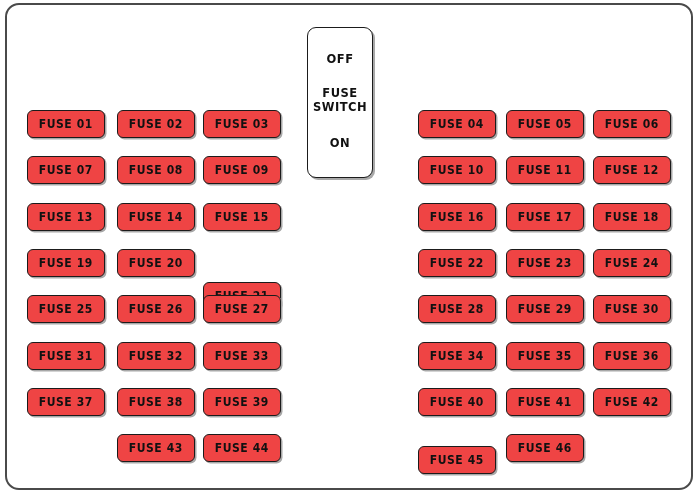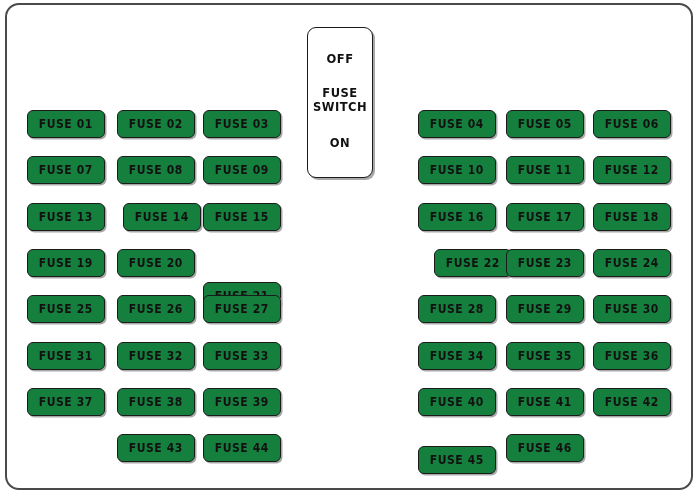--- a/index.html
+++ b/index.html
@@ -37,21 +37,21 @@
   }
 
   
   .fuse-slot {
     position: absolute;
     width: 78px;
     height: 28px;
     border: 1.5px solid #1b1b1b;
     border-radius: 6px;
     box-sizing: border-box;
-    background: #15803d;
+    background: #ef4444;
     box-shadow: 1.5px 1.5px 0 0 #a8a8a8;
     display: flex;
     align-items: center;
     justify-content: center;
   }
   .fuse-slot .fuse-label {
     font-family: "DejaVu Sans", sans-serif;
     font-size: 11.5px;
     font-weight: 700;
     letter-spacing: 0.6px;
@@ -111,21 +111,21 @@
       </div>
       <div class="fuse-slot" style="left: 117px; top: 156px;">
         <span class="fuse-label">FUSE 08</span>
       </div>
       <div class="fuse-slot" style="left: 203px; top: 156px;">
         <span class="fuse-label">FUSE 09</span>
       </div>
       <div class="fuse-slot" style="left: 27px; top: 203px;">
         <span class="fuse-label">FUSE 13</span>
       </div>
-      <div class="fuse-slot" style="left: 123px; top: 203px;">
+      <div class="fuse-slot" style="left: 117px; top: 203px;">
         <span class="fuse-label">FUSE 14</span>
       </div>
       <div class="fuse-slot" style="left: 203px; top: 203px;">
         <span class="fuse-label">FUSE 15</span>
       </div>
       <div class="fuse-slot" style="left: 27px; top: 249px;">
         <span class="fuse-label">FUSE 19</span>
       </div>
       <div class="fuse-slot" style="left: 117px; top: 249px;">
         <span class="fuse-label">FUSE 20</span>
@@ -198,21 +198,21 @@
       </div>
       <div class="fuse-slot" style="left: 418px; top: 203px;">
         <span class="fuse-label">FUSE 16</span>
       </div>
       <div class="fuse-slot" style="left: 506px; top: 203px;">
         <span class="fuse-label">FUSE 17</span>
       </div>
       <div class="fuse-slot" style="left: 593px; top: 203px;">
         <span class="fuse-label">FUSE 18</span>
       </div>
-      <div class="fuse-slot" style="left: 418px; top: 249px; margin-left: 16px;">
+      <div class="fuse-slot" style="left: 418px; top: 249px;">
         <span class="fuse-label">FUSE 22</span>
       </div>
       <div class="fuse-slot" style="left: 506px; top: 249px;">
         <span class="fuse-label">FUSE 23</span>
       </div>
       <div class="fuse-slot" style="left: 593px; top: 249px;">
         <span class="fuse-label">FUSE 24</span>
       </div>
       <div class="fuse-slot" style="left: 418px; top: 295px;">
         <span class="fuse-label">FUSE 28</span>

